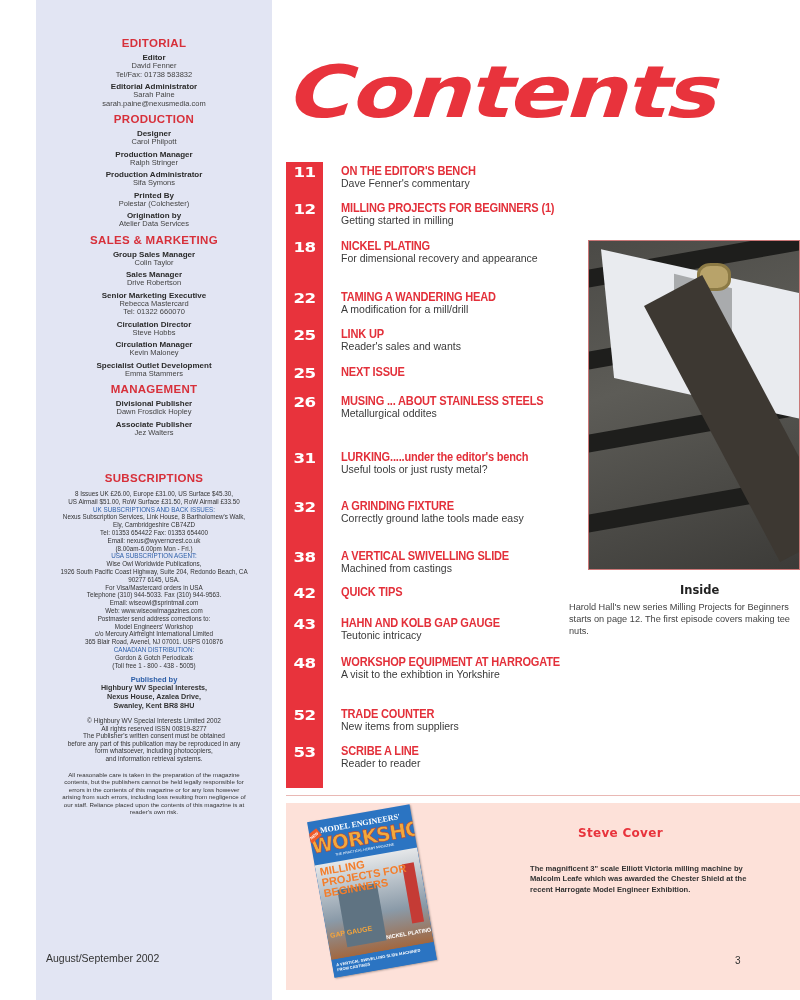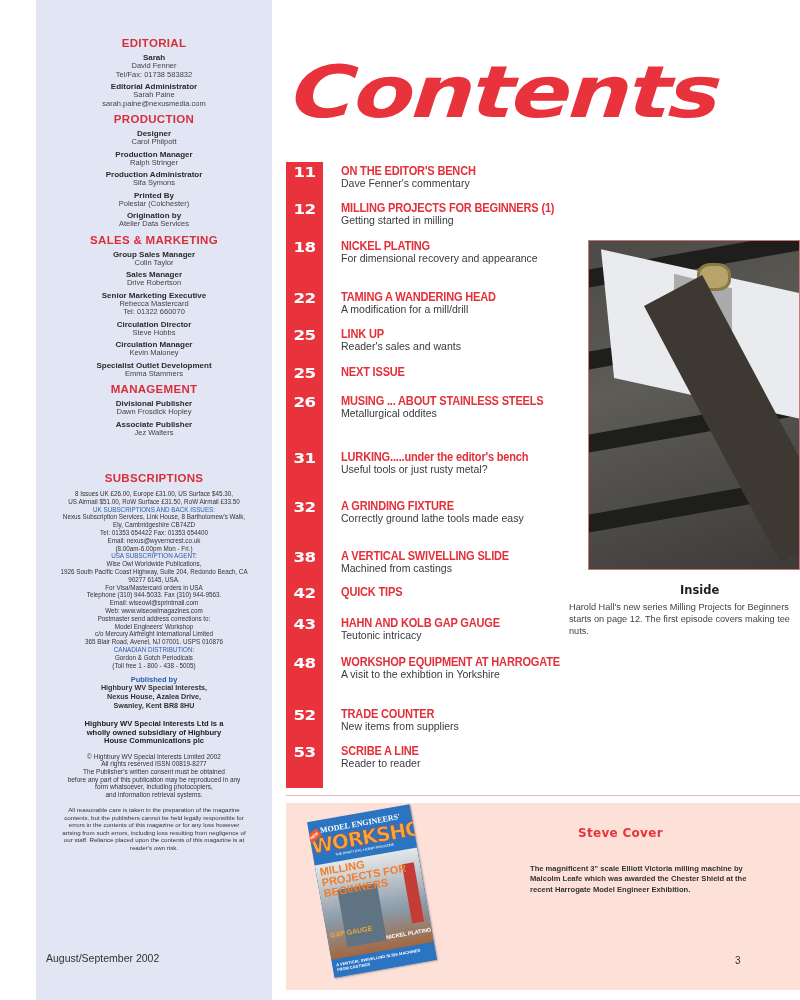--- a/index.html
+++ b/index.html
@@ -123,21 +123,21 @@
     position: absolute; left: 530px; top: 864px; width: 240px; font-size: 7.6px; line-height: 10.3px; font-weight: bold; color: #333;
   }
   .page-num { position: absolute; left: 735px; top: 955px; font-size: 10px; color: #333; }
 </style>
 </head>
 <body>
 
 <div class="sidebar">
   <div id="sections">
       <div class="sb-head">EDITORIAL</div>
-      <div class="sb-role">Sarah</div>
+      <div class="sb-role">Editor</div>
       <div class="sb-name">David Fenner</div>
       <div class="sb-name">Tel/Fax: 01738 583832</div>
       <div class="sb-role">Editorial Administrator</div>
       <div class="sb-name">Sarah Paine</div>
       <div class="sb-name">sarah.paine@nexusmedia.com</div>
       <div class="sb-head">PRODUCTION</div>
       <div class="sb-role">Designer</div>
       <div class="sb-name">Carol Philpott</div>
       <div class="sb-role">Production Manager</div>
       <div class="sb-name">Ralph Stringer</div>
@@ -198,25 +198,20 @@
   </div>
 
   <div class="pub-by">Published by</div>
   <div class="pub-addr">
     <div>Highbury WV Special Interests,</div>
     <div>Nexus House, Azalea Drive,</div>
     <div>Swanley, Kent BR8 8HU</div>
   </div>
 
 
-  <div class="owned">
-    <div>Highbury WV Special Interests Ltd is a</div>
-    <div>wholly owned subsidiary of Highbury</div>
-    <div>House Communications plc</div>
-  </div>
 
   <div class="copy" id="copy-lines">
       <div>© Highbury WV Special Interests Limited 2002</div>
       <div>All rights reserved ISSN 00819-8277</div>
       <div>The Publisher's written consent must be obtained</div>
       <div>before any part of this publication may be reproduced in any</div>
       <div>form whatsoever, including photocopiers,</div>
       <div>and information retrieval systems.</div>
     </div>
   <div class="disclaim" id="disclaim-lines">

